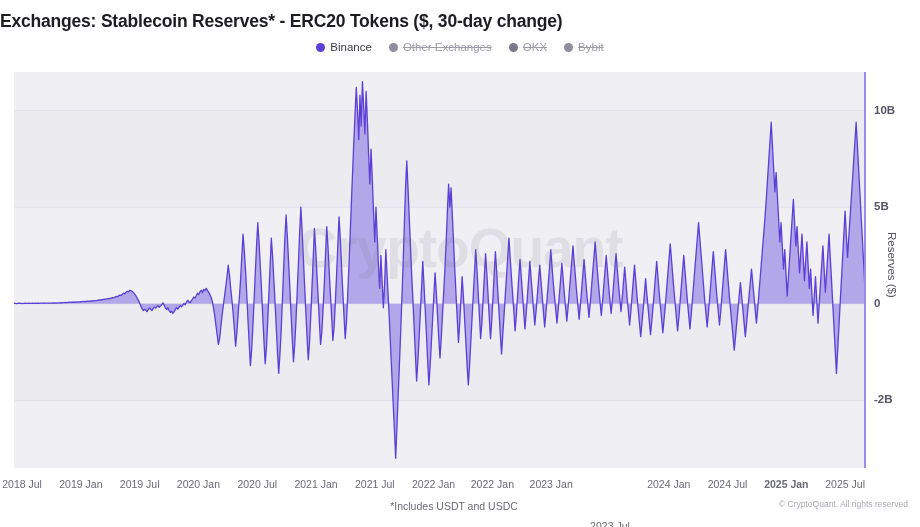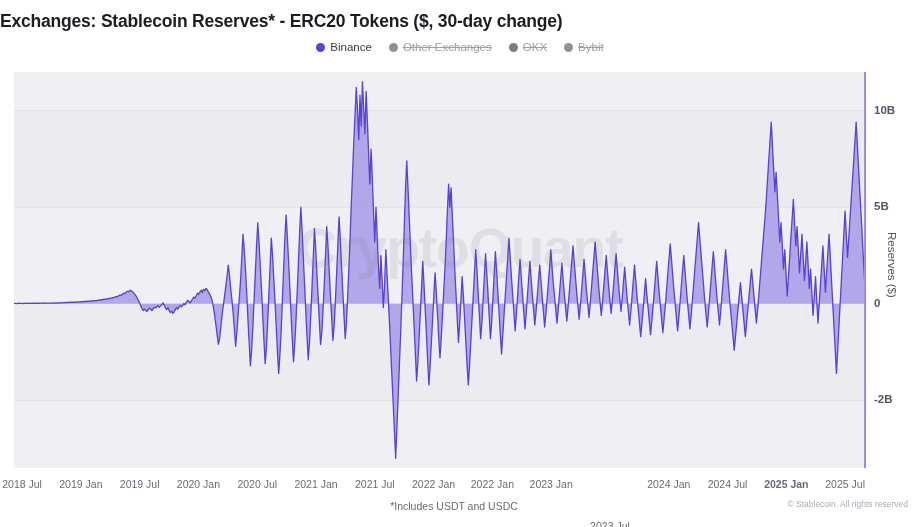--- a/index.html
+++ b/index.html
@@ -204,15 +204,15 @@
       <div class="x-tick" style="left: 551.186px;">2023 Jan</div>
       <div class="x-tick" style="left: 609.974px; margin-top: 42px;">2023 Jul</div>
       <div class="x-tick" style="left: 668.762px;">2024 Jan</div>
       <div class="x-tick" style="left: 727.55px;">2024 Jul</div>
       <div class="x-tick" style="left: 786.338px; font-weight: bold;">2025 Jan</div>
       <div class="x-tick" style="left: 845.126px;">2025 Jul</div>
     </div>
 
   <div class="footnote">*Includes USDT and USDC</div>
 
-  <div class="copyright">© Stablecoin. All rights reserved</div>
+  <div class="copyright">© CryptoQuant. All rights reserved</div>
 
 </div>
 
 </body></html>

